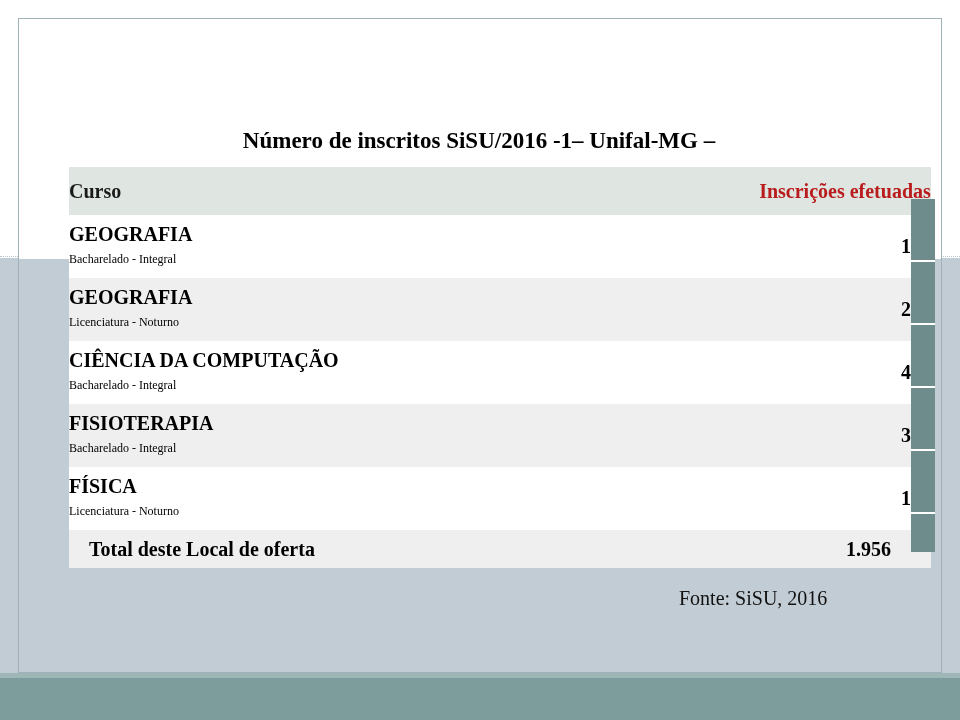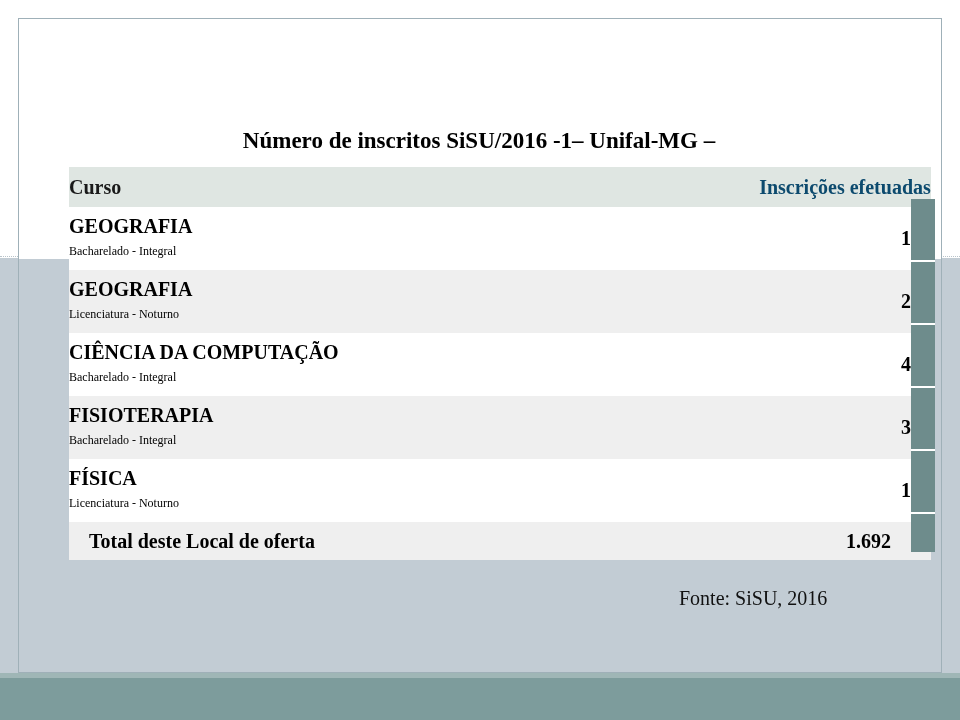--- a/index.html
+++ b/index.html
@@ -108,34 +108,34 @@
   table.data th,
   table.data td {
     padding: 0;
     vertical-align: middle;
   }
   .col-course { width: 690px; }
   .col-count  { width: 172px; }
 
   thead tr {
     background: #dfe6e2;
-    height: 40px;
+    height: 48px;
   }
   th.h-course {
     text-align: left;
     padding-left: 10px;
     font-size: 20px;
     font-weight: bold;
     color: #1a1a1a;
   }
   th.h-count {
     text-align: center;
     font-size: 20px;
     font-weight: bold;
-    color: #0c4a6e;
+    color: #b91c1c;
     padding-right: 30px;
   }
 
   tbody tr { height: 63px; }
   tbody tr.odd  { background: #ffffff; }
   tbody tr.even { background: #efefef; }
   tbody tr.total { height: 38px; background: #efefef; }
 
   td.course {
     padding-left: 10px;
@@ -269,21 +269,21 @@
           </tr>
           <tr class="odd">
             <td class="course">
               <span class="course-name">FÍSICA</span>
               <span class="course-mode">Licenciatura - Noturno</span>
             </td>
             <td class="count">163</td>
           </tr>
           <tr class="total">
             <td class="total-label">Total deste Local de oferta</td>
-            <td class="count">1.692</td>
+            <td class="count">1.956</td>
           </tr>
         </tbody>
       </table>
     </div>
 
     <div class="right-strip">
       <div class="strip-seg s1"></div>
       <div class="strip-seg s2"></div>
       <div class="strip-seg s3"></div>
       <div class="strip-seg s4"></div>

